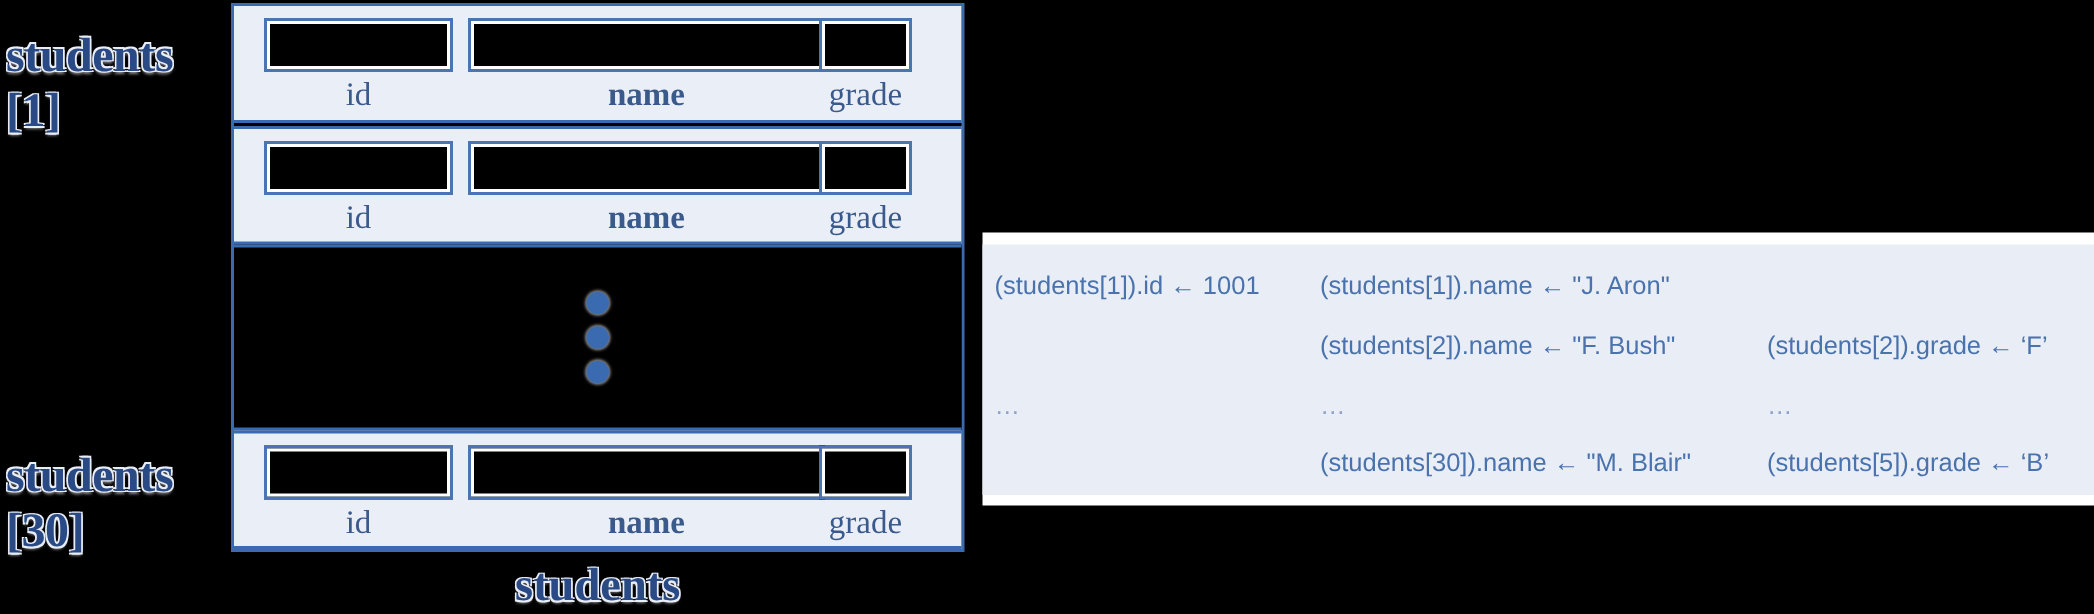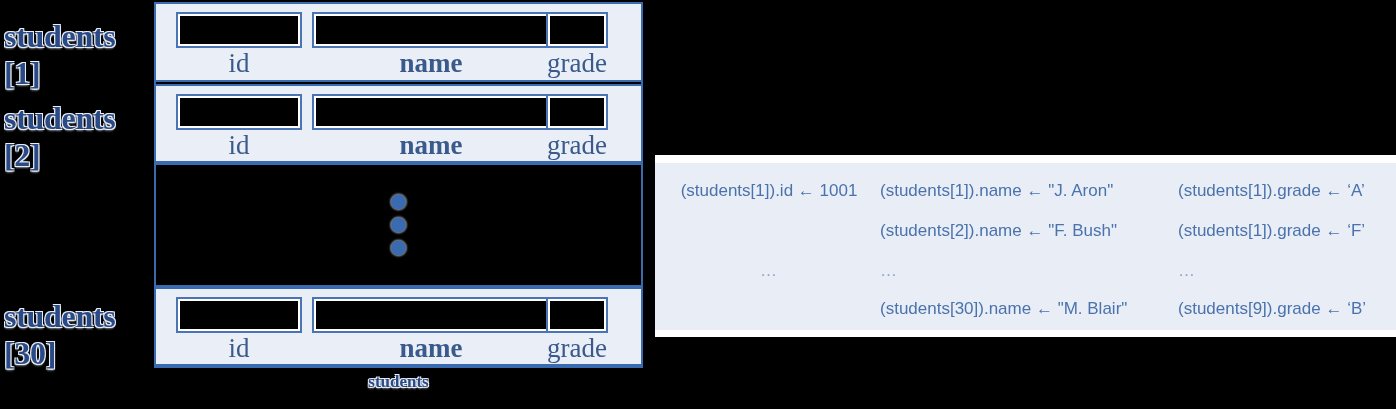--- a/index.html
+++ b/index.html
@@ -82,21 +82,21 @@
     background: #000000;
     border: 2px solid #4a74b4;
     outline: 2px solid #ffffff;
     outline-offset: -4px;
   }
   .field .cap {
     margin-top: 2px;
     text-align: center;
     color: #3a5a8c;
     font-family: "Liberation Serif", serif;
-    font-size: 27px;
+    font-size: 22px;
     line-height: 26px;
   }
 
   .field.id    { left: 20px;  width: 126px; }
   .field.name  { left: 156px; width: 238px; font-weight: bold; }
   .field.grade { left: 390px; width: 62px;  }
 
   
   #gap-row {
     position: absolute;
@@ -127,21 +127,21 @@
   }
 
   #array-name {
     position: absolute;
     left: 154px;
     top: 372px;
     width: 489px;
     text-align: center;
     color: #2a4a86;
     font-family: "Liberation Serif", serif;
-    font-size: 17px;
+    font-size: 31px;
     font-weight: 700;
     text-shadow:
        1px  1px 0 #e9edf6,
       -1px -1px 0 #e9edf6,
        1px -1px 0 #e9edf6,
       -1px  1px 0 #e9edf6,
        0    2px 2px rgba(255,255,255,0.55);
   }
 
   
@@ -160,21 +160,21 @@
     top: 8px;
     width: 741px;
     height: 167px;
     background: #e9edf6;
   }
   .assign-col {
     position: absolute;
     top: 0;
     height: 100%;
   }
-  .assign-col.c0 { left: 8px;   width: 212px; text-align: center; }
+  .assign-col.c0 { left: 8px;   width: 212px; }
   .assign-col.c1 { left: 225px; width: 295px; }
   .assign-col.c2 { left: 523px; width: 215px; }
 
   .assign-line {
     position: absolute;
     left: 0;
     width: 100%;
     color: #4a73ad;
     font-family: "Liberation Sans", sans-serif;
     font-size: 17px;
@@ -186,21 +186,20 @@
   .assign-line.r2 { top: 98px; color: #8ea3c6; letter-spacing: 1px; }
   .assign-line.r3 { top: 136px; }
 </style>
 </head>
 <body>
 
 <div id="array-diagram">
 
   <div class="row-label" style="top:18px;">students [1]</div>
 
-  <div class="row-label" style="top:100px;">students [2]</div>
 
   <div class="row-label" style="top:298px;">students [30]</div>
 
   <div id="table-frame">
 
     <div class="struct-row first" style="top:0px; height:78px;">
       <div class="fields">
         <div class="field id">
           <div class="cell"></div>
           <div class="cap">id</div>
@@ -272,20 +271,19 @@
     </div>
 
     <div class="assign-col c1">
       <div class="assign-line r0">(students[1]).name ← "J. Aron"</div>
       <div class="assign-line r1">(students[2]).name ← "F. Bush"</div>
       <div class="assign-line r2">…</div>
       <div class="assign-line r3">(students[30]).name ← "M. Blair"</div>
     </div>
 
     <div class="assign-col c2">
-      <div class="assign-line r0">(students[1]).grade ← ‘A’</div>
-      <div class="assign-line r1">(students[1]).grade ← ‘F’</div>
+      <div class="assign-line r1">(students[2]).grade ← ‘F’</div>
       <div class="assign-line r2">…</div>
-      <div class="assign-line r3">(students[9]).grade ← ‘B’</div>
+      <div class="assign-line r3">(students[5]).grade ← ‘B’</div>
     </div>
 
   </div>
 </div>
 
 </body></html>

